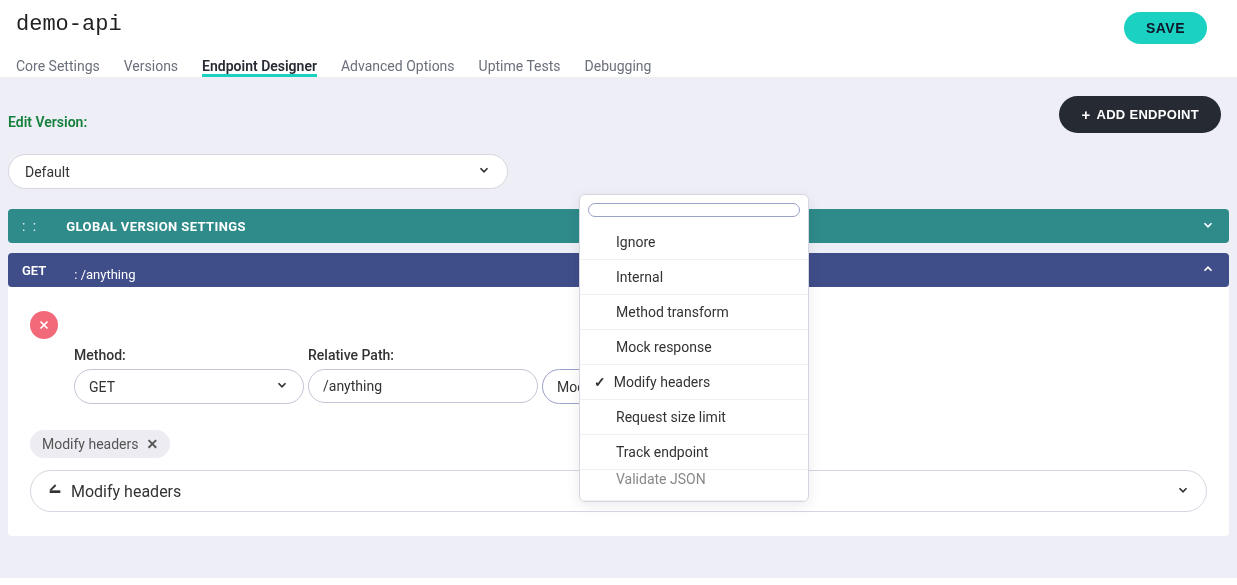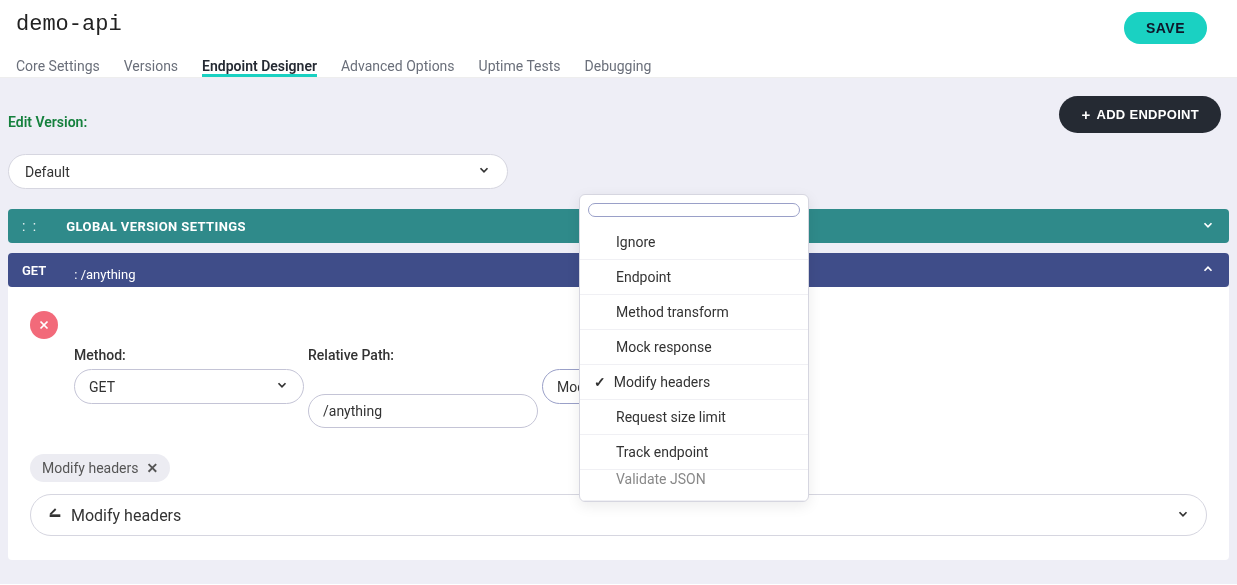--- a/index.html
+++ b/index.html
@@ -151,21 +151,21 @@
     background: #fff;
     border: 1px solid #c4c4d6;
     border-radius: 20px;
     padding: 8px 14px;
     font-size: 14px;
     display: flex;
     justify-content: space-between;
     align-items: center;
   }
   .pill-select { width: 230px; cursor: pointer; }
-  .pill-input { width: 230px; margin-top: 25px; }
+  .pill-input { width: 230px; }
   .pill-select.plugin { width: 230px; border-color: #9aa0c8; }
   .chip {
     display: inline-flex;
     align-items: center;
     gap: 8px;
     background: #ececf2;
     border-radius: 16px;
     padding: 6px 12px;
     font-size: 14px;
     color: #555;
@@ -341,21 +341,21 @@
   </div>
 
   <div class="dropdown-panel">
     <div class="dropdown-search"></div>
     <div class="dd-item first">
         <span style="width:14px;"></span>
         <span>Ignore</span>
       </div>
     <div class="dd-item">
         <span style="width:14px;"></span>
-        <span>Endpoint</span>
+        <span>Internal</span>
       </div>
     <div class="dd-item">
         <span style="width:14px;"></span>
         <span>Method transform</span>
       </div>
     <div class="dd-item">
         <span style="width:14px;"></span>
         <span>Mock response</span>
       </div>
     <div class="dd-item">

